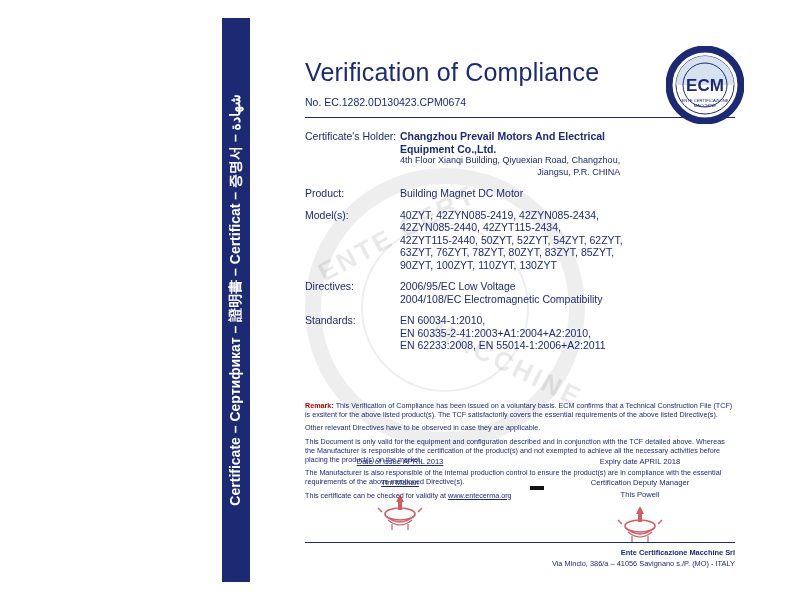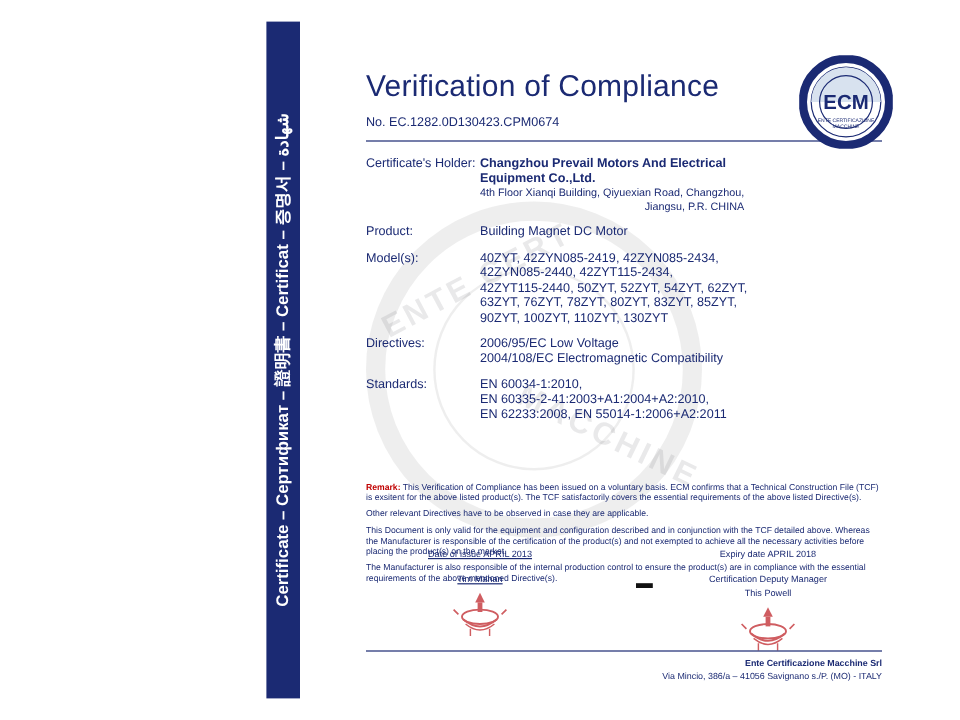--- a/index.html
+++ b/index.html
@@ -338,20 +338,21 @@
         </div>
       </div>
 
     </div>
 
     <div class="remark">
       <p><span class="lead">Remark:</span><span> This Verification of Compliance has been issued on a voluntary basis. ECM confirms that a Technical Construction File (TCF) is exsitent for the above listed product(s). The TCF satisfactorily covers the essential requirements of the above listed Directive(s).</span></p>
       <p>Other relevant Directives have to be observed in case they are applicable.</p>
       <p>This Document is only valid for the equipment and configuration described and in conjunction with the TCF detailed above. Whereas the Manufacturer is responsible of the certification of the product(s) and not exempted to achieve all the necessary activities before placing the product(s) on the market.</p>
       <p>The Manufacturer is also responsible of the internal production control to ensure the product(s) are in compliance with the essential requirements of the above mentioned Directive(s).</p>
+      <p><span>This certificate can be checked for validity at  </span><span class="lnk">www.entecerma.org</span></p>
     </div>
 
     <div class="sigband">
 
       <div class="sigcol left">
         <div class="date">Date of issue APRIL 2013</div>
         <div class="name">Tim Mahan</div>
         <div class="sigscribble">
           <svg class="stamp" viewBox="0 0 52 44">
             <path d="M26 4 L30 12 L22 12 Z" fill="#c0282d"></path>

